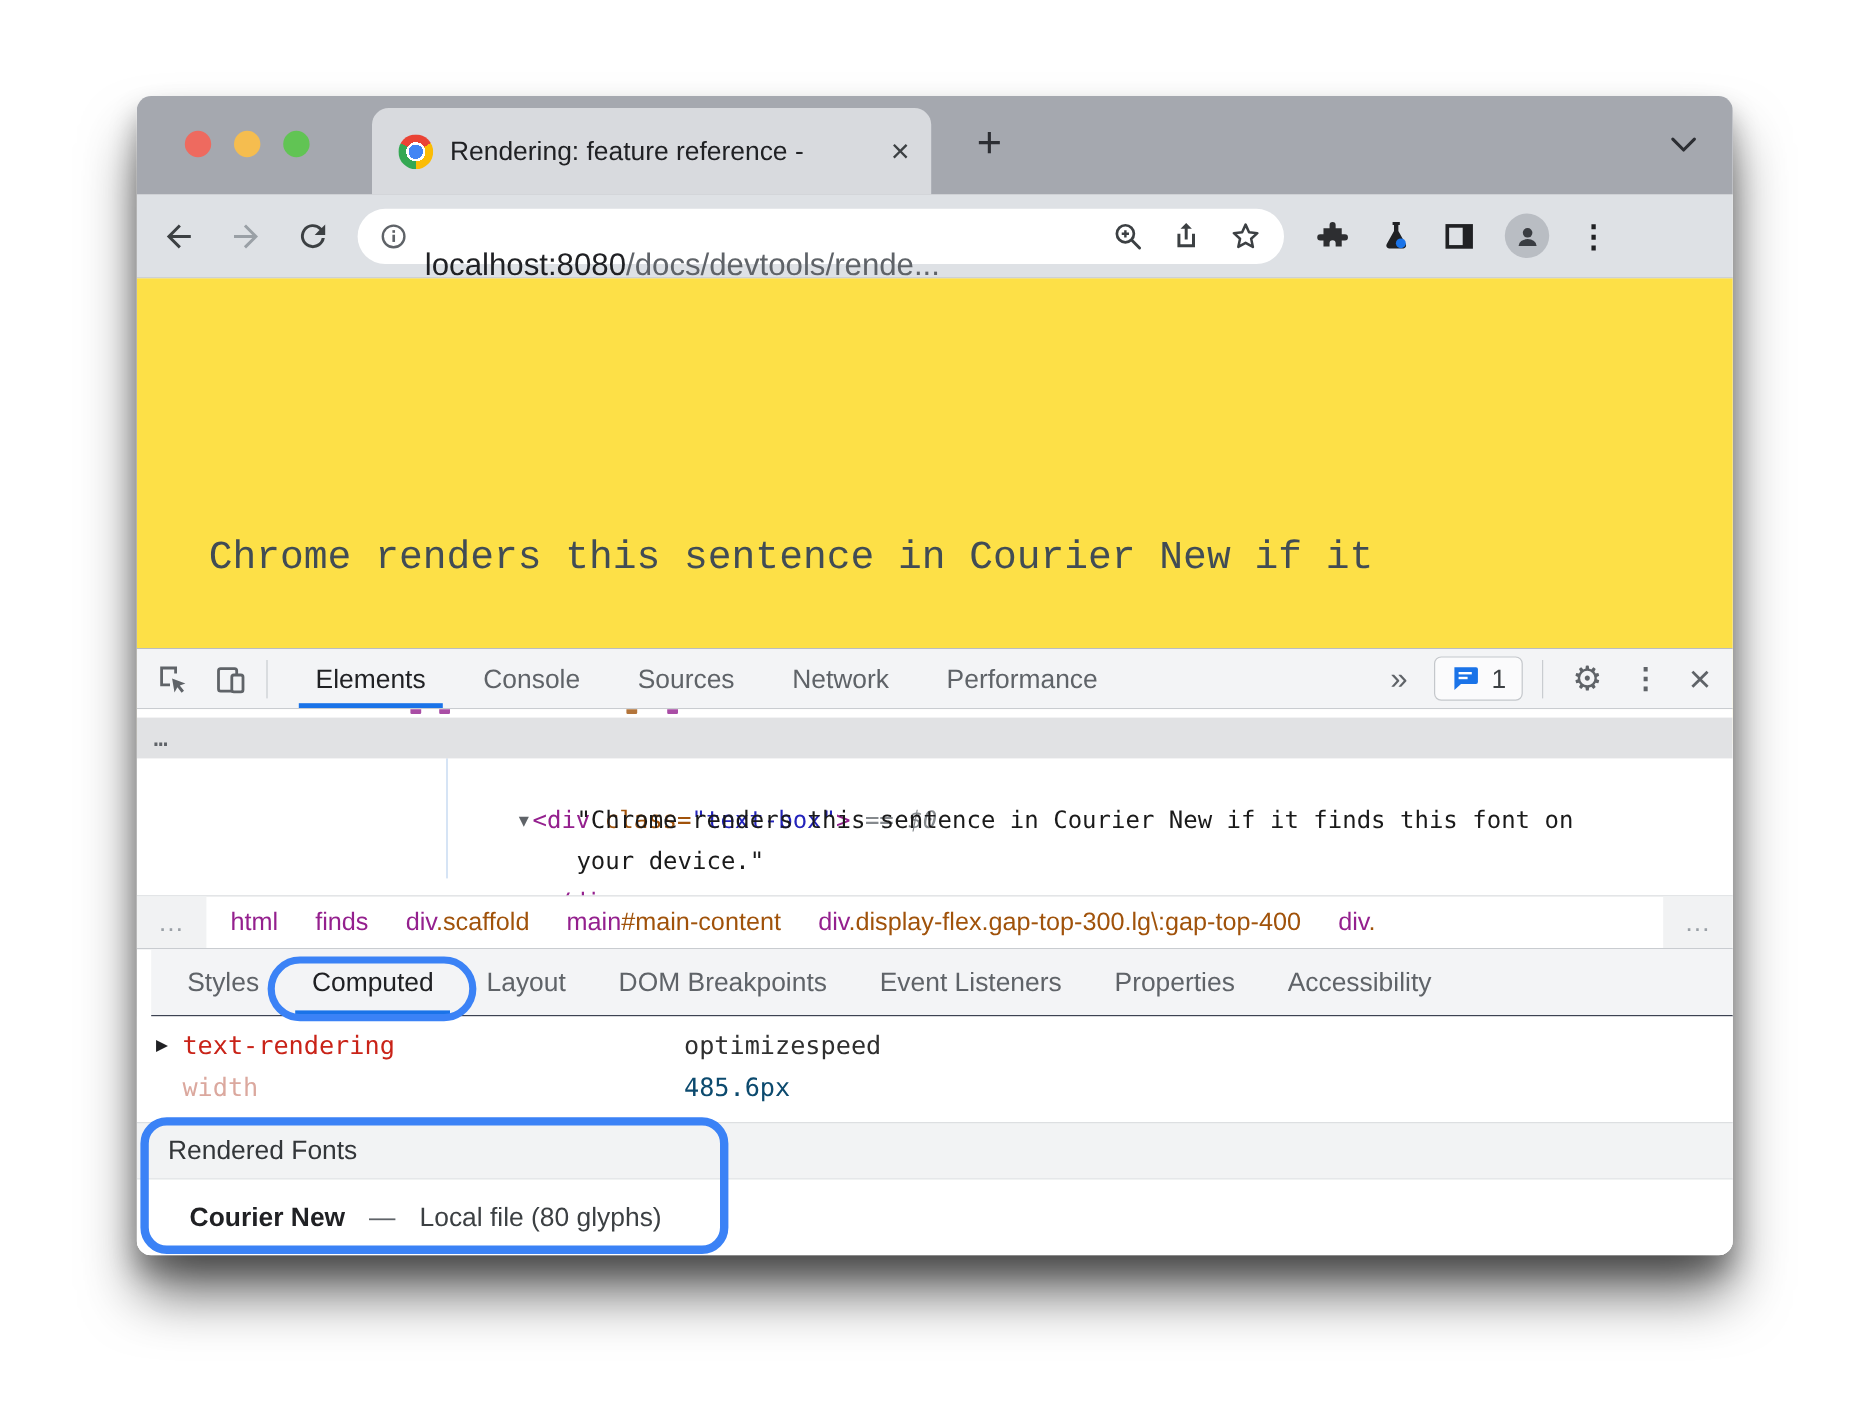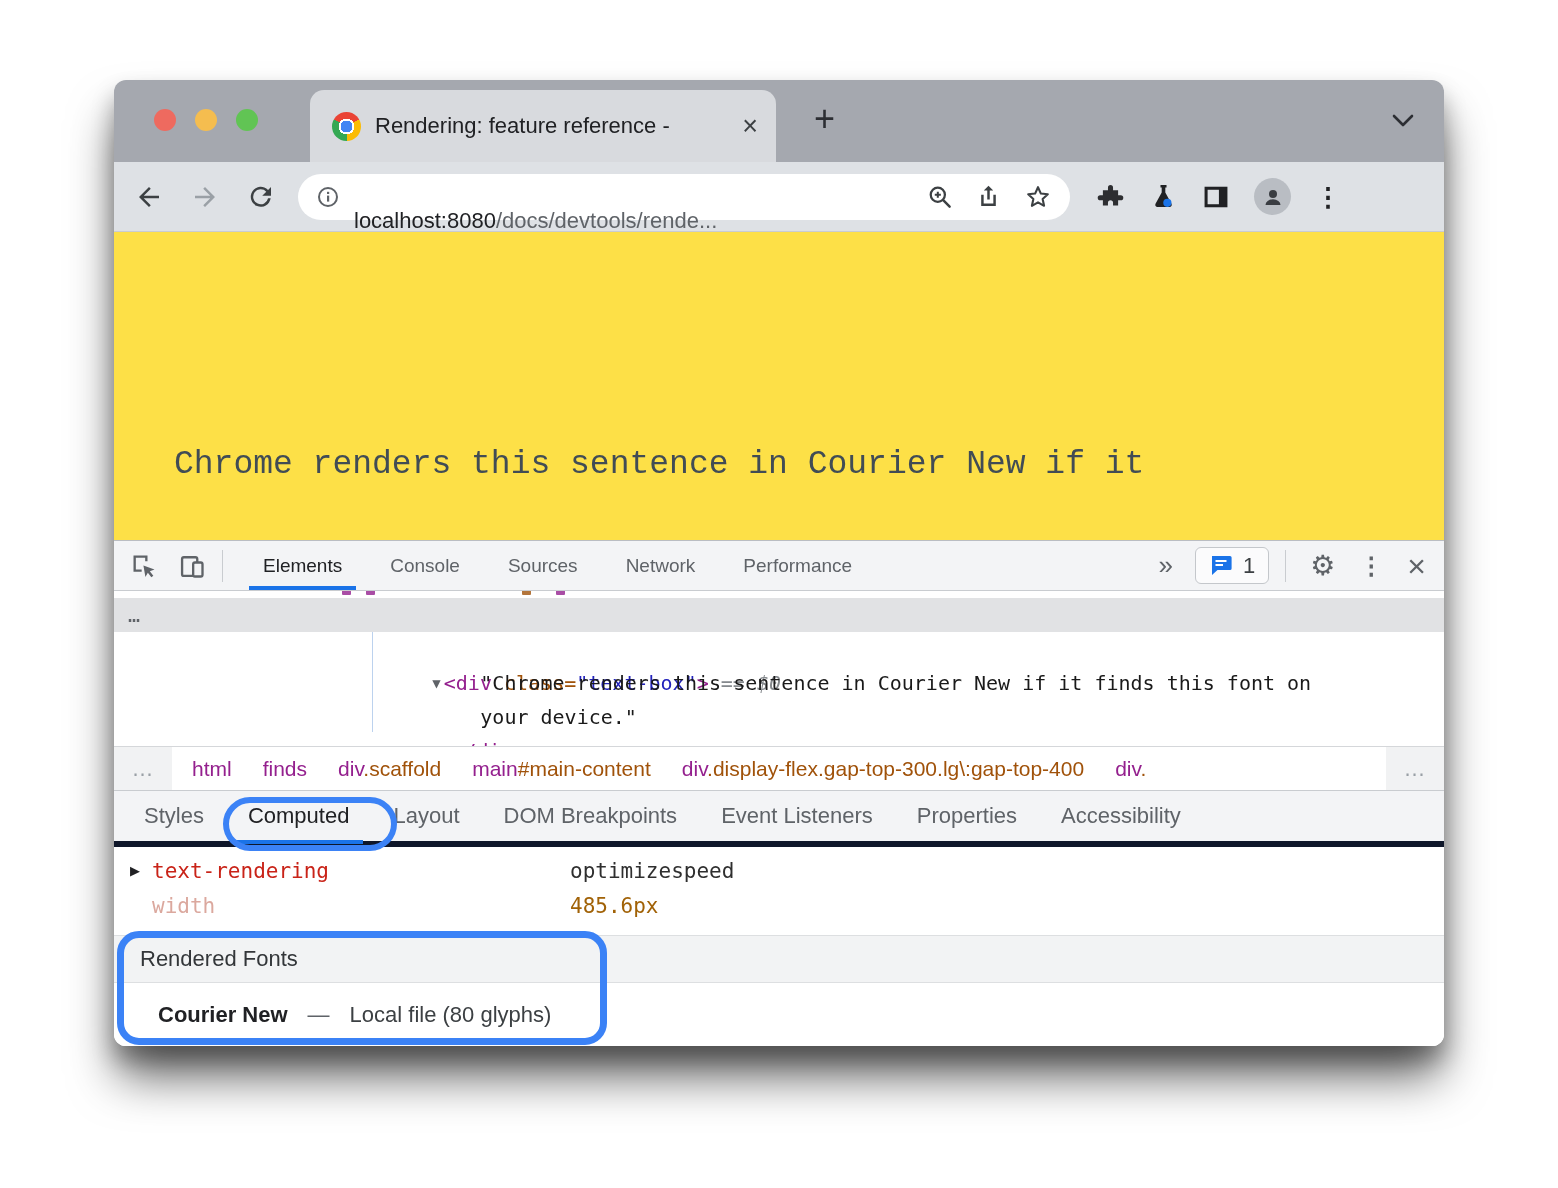--- a/index.html
+++ b/index.html
@@ -36,21 +36,21 @@
   
   .toolbar {
     height:70px; background:#dee1e5; display:flex; align-items:center;
     padding:0 20px; border-bottom:1px solid #c9ccd0;
   }
   .nav-icons { display:flex; align-items:center; gap:26px; }
   .omnibox {
     margin-left:22px; width:772px; height:46px; background:#ffffff; border-radius:24px;
     display:flex; align-items:center; padding:0 18px; gap:14px;
   }
-  .url { font-size:22px; white-space:nowrap; overflow:hidden;margin-top:48px; }
+  .url { font-size:26px; white-space:nowrap; overflow:hidden;margin-top:48px; }
   .url .host { color:#202124; }
   .url .path { color:#5f6368; }
   .omni-right { margin-left:auto; display:flex; align-items:center; gap:22px; }
   .ext-icons { display:flex; align-items:center; gap:24px; margin-left:26px; }
   .avatar { width:37px; height:37px; border-radius:50%; background:#b9bdc3; display:flex; align-items:center; justify-content:center; }
   .kebab { font-size:26px; color:#202124; font-weight:bold; line-height:1; letter-spacing:0; }
   
   .content { height:388px; background:#fde047; position:relative; }
   .page-text {
     position:absolute; left:60px; top:245px; top:248px;
@@ -59,21 +59,21 @@
   }
   .content .page-text { top:20px; }
   
   .devtools { position:absolute; left:0; top:460px; width:100%; height:506px; background:#fff; border-top:1px solid #babdc2; }
   .dt-toolbar {
     height:50px; background:#f3f4f6; border-bottom:1px solid #c9ccd0;
     display:flex; align-items:center; padding:0 18px 0 16px;
   }
   .dt-toolicons { display:flex; align-items:center; gap:20px; }
   .dt-sep { width:1px; height:32px; background:#c9ccd0; margin:0 16px; }
-  .dt-tab { padding:0 24px; font-size:19px; color:#5f6368; height:49px; display:flex; align-items:center; position:relative; white-space:nowrap; }
+  .dt-tab { padding:0 24px; font-size:22px; color:#5f6368; height:49px; display:flex; align-items:center; position:relative; white-space:nowrap; }
   .dt-tab.active { color:#202124; }
   .dt-tab.active::after { content:""; position:absolute; left:10px; right:10px; bottom:0; height:4px; background:#1a73e8; }
   .dt-more { font-size:26px; color:#5f6368; padding:0 12px; margin-left:auto; }
   .issues-btn {
     display:flex; align-items:center; gap:10px; border:1px solid #c4c7cb; border-radius:6px;
     height:37px; padding:0 13px; background:#fbfbfc; margin-left:10px;
   }
   .issues-count { font-size:22px; color:#3c4043; }
   .dt-rt { display:flex; align-items:center; gap:24px; margin-left:16px; }
   .dt-gear { font-size:28px; color:#5f6368; line-height:1; }
@@ -102,35 +102,35 @@
     height:45px; background:#fff; border-top:1px solid #d5d7da; border-bottom:1px solid #c9ccd0;
     display:flex; align-items:center; font-size:21px;
   }
   .crumb-more { width:58px; align-self:stretch; background:#f1f2f3; color:#9aa0a6; display:flex; align-items:center; justify-content:center; font-size:22px; letter-spacing:1px; flex:0 0 auto; }
   .crumb-more.right { margin-left:auto; }
   .crumb-list { display:flex; gap:31px; margin-left:20px; white-space:nowrap; overflow:hidden; }
   .crumb .el { color:#94208e; }
   .crumb .sfx { color:#a0520a; }
   
   .side-tabs {
-    height:56px; background:#f3f4f6; border-bottom:6px solid #0f172a;
-    display:flex; align-items:center; padding-left:8px;
+    height:56px; background:#f3f4f6; border-bottom:1px solid #0f172a;
+    display:flex; align-items:center; padding-left:8px;margin-left:12px;
   }
   .side-tab { padding:0 22px; font-size:22px; color:#5f6368; height:55px; display:flex; align-items:center; position:relative; white-space:nowrap; }
   .side-tab.active { color:#202124; }
   .side-tab.active::after { content:""; position:absolute; left:8px; right:8px; bottom:0; height:4px; background:#1a73e8; }
   
   .computed { height:88px; background:#fff; padding-top:6px;
     font-family:"DejaVu Sans Mono", monospace; font-size:21px; }
   .prop-row { display:flex; align-items:center; height:35px; padding-left:16px; }
   .prop-arrow { width:22px; font-size:13px; color:#202124; font-family:"Liberation Sans", sans-serif; }
   .prop-name { width:418px; color:#c92318; }
   .prop-row.faded .prop-name { color:#dba89e; }
   .prop-val { color:#2f2f2f;text-align:right; }
-  .prop-row.faded .prop-val { color:#a16207; }
+  .prop-row.faded .prop-val { color:#0c4a6e; }
   
   .fonts-header {
     height:48px; background:#f2f3f4; border-top:1px solid #dddfe1; border-bottom:1px solid #dddfe1;
     display:flex; align-items:center; padding-left:26px; font-size:22px; color:#333639;
   }
   .fonts-row { height:63px; background:#fff; display:flex; align-items:center; padding-left:44px; font-size:22px; }
   .font-name { font-weight:bold; color:#202124; }
   .font-dash { color:#5f6368; margin:0 20px; }
   .font-src { color:#3c4043; }
   

